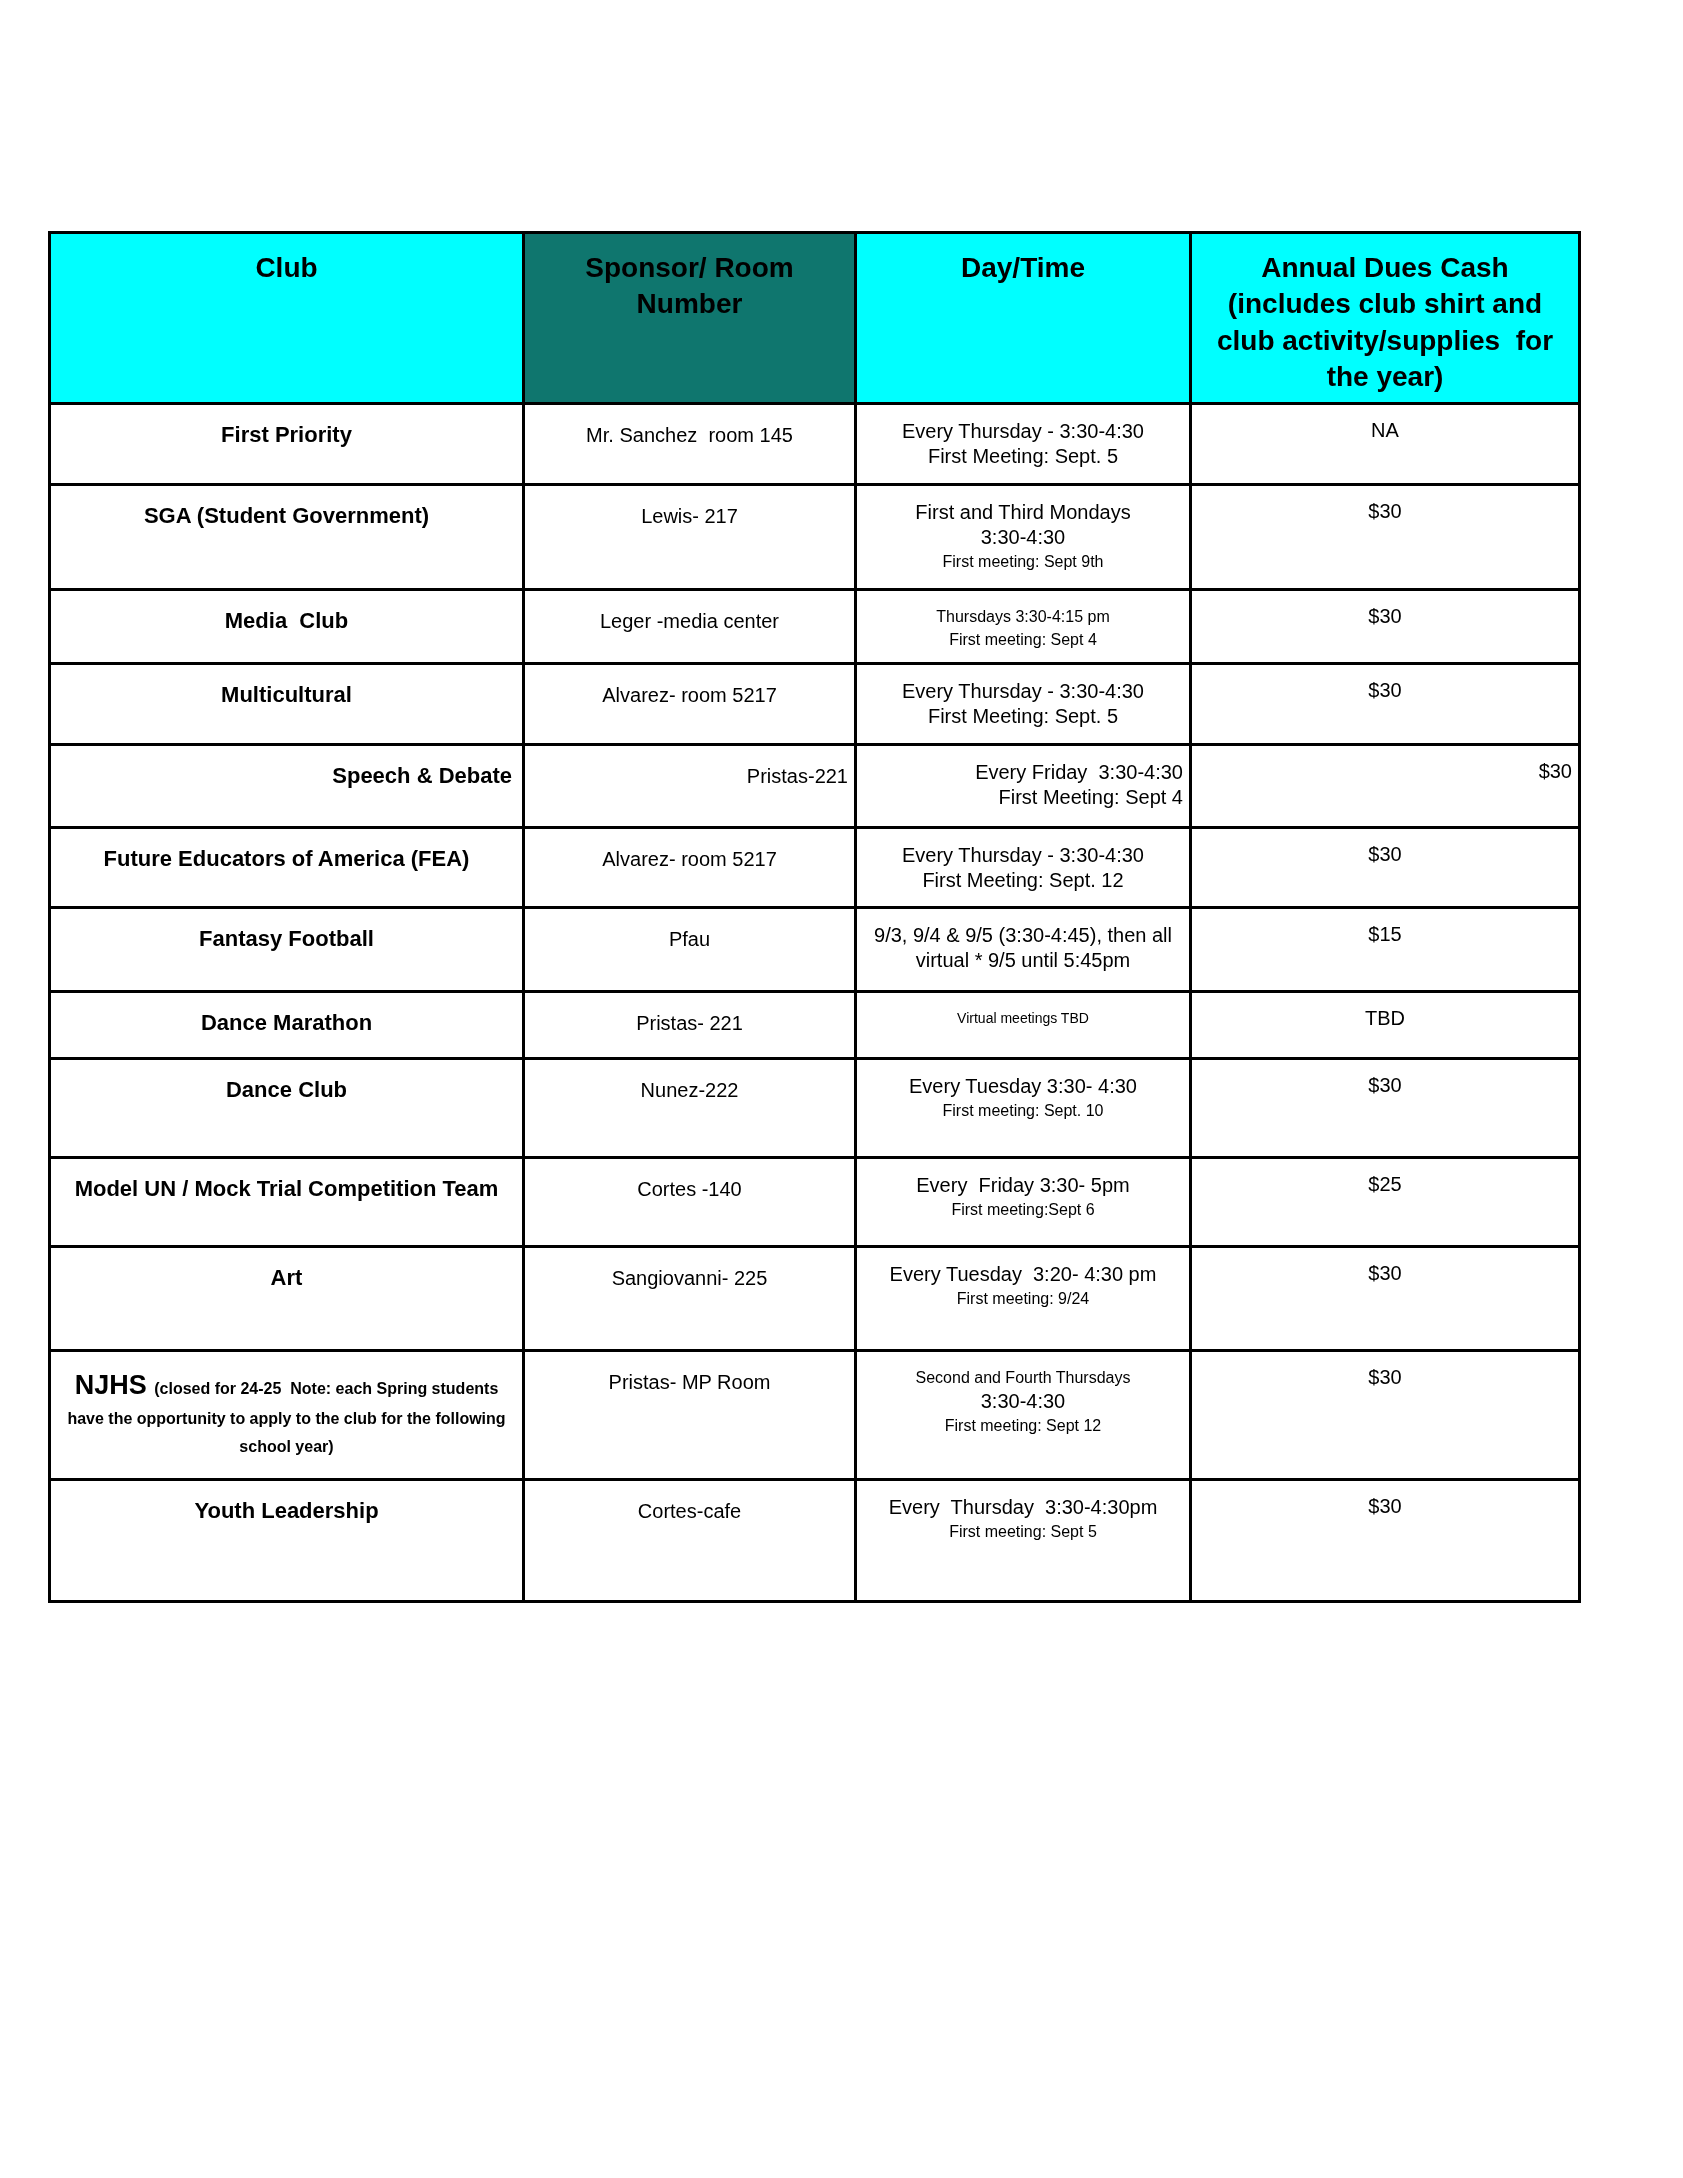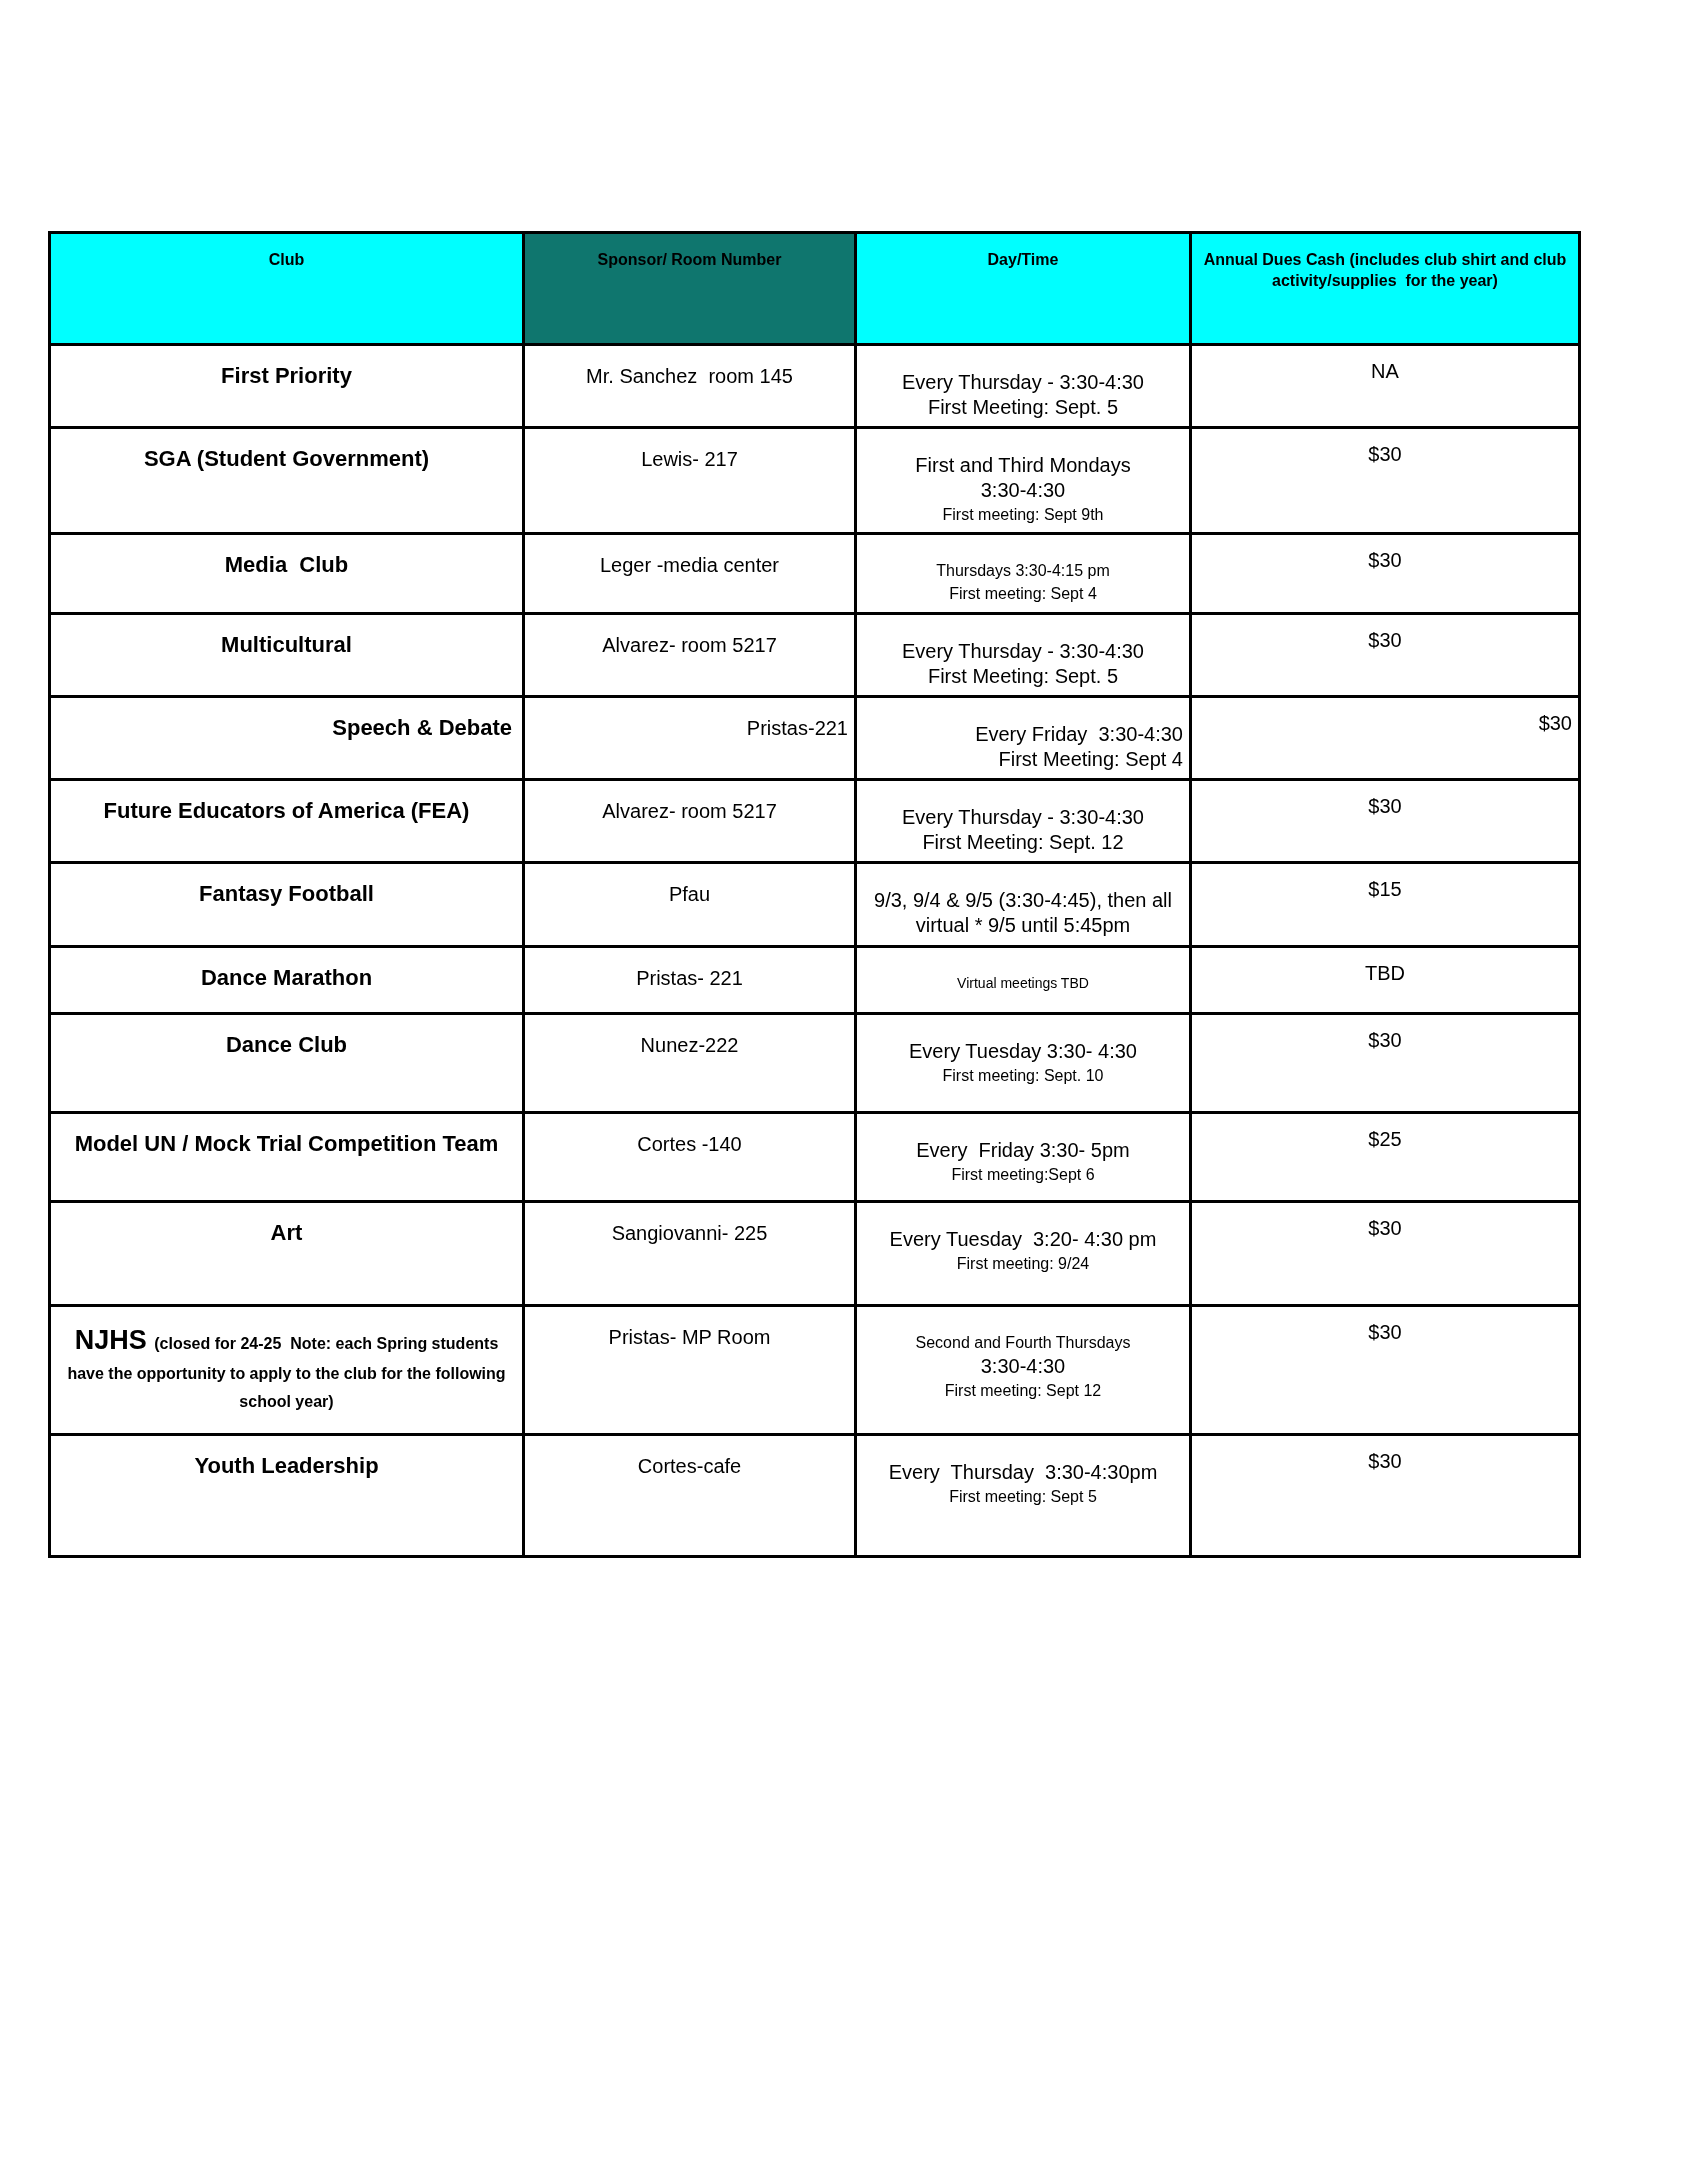--- a/index.html
+++ b/index.html
@@ -27,41 +27,41 @@
   th, td {
     border: 3px solid #000000;
     vertical-align: top;
     text-align: center;
     white-space: pre-wrap;
     box-sizing: border-box;
     padding: 12px 6px 6px 6px;
   }
   th.hdr {
     font-weight: bold;
-    font-size: 16px;
+    font-size: 28px;
     line-height: 1.3;
     height: 112px;
     padding-top: 16px;
   }
   td.club-cell {
     font-weight: bold;
     font-size: 22px;
     line-height: 1.3;
     padding-top: 16px;
     padding-left: 10px;
     padding-right: 10px;
   }
   .club-part.club-lg { font-size: 27px; }
   .club-part.club-sm { font-size: 16px; }
   td.sponsor-cell {
     font-size: 20px;
     line-height: 1.3;
     padding-top: 17px;
   }
-  td.day-cell { padding-top: 24px; }
+  td.day-cell { padding-top: 14px; }
   .day-line.md { font-size: 20px; line-height: 1.25; }
   .day-line.sm { font-size: 16px; line-height: 1.45; }
   .day-line.xs { font-size: 14px; line-height: 1.7; }
   td.dues-cell {
     font-size: 20px;
     line-height: 1.3;
   }
   tbody tr:nth-child(1)  td { height: 81px; }
   tbody tr:nth-child(2)  td { height: 105px; }
   tbody tr:nth-child(3)  td { height: 74px; }

